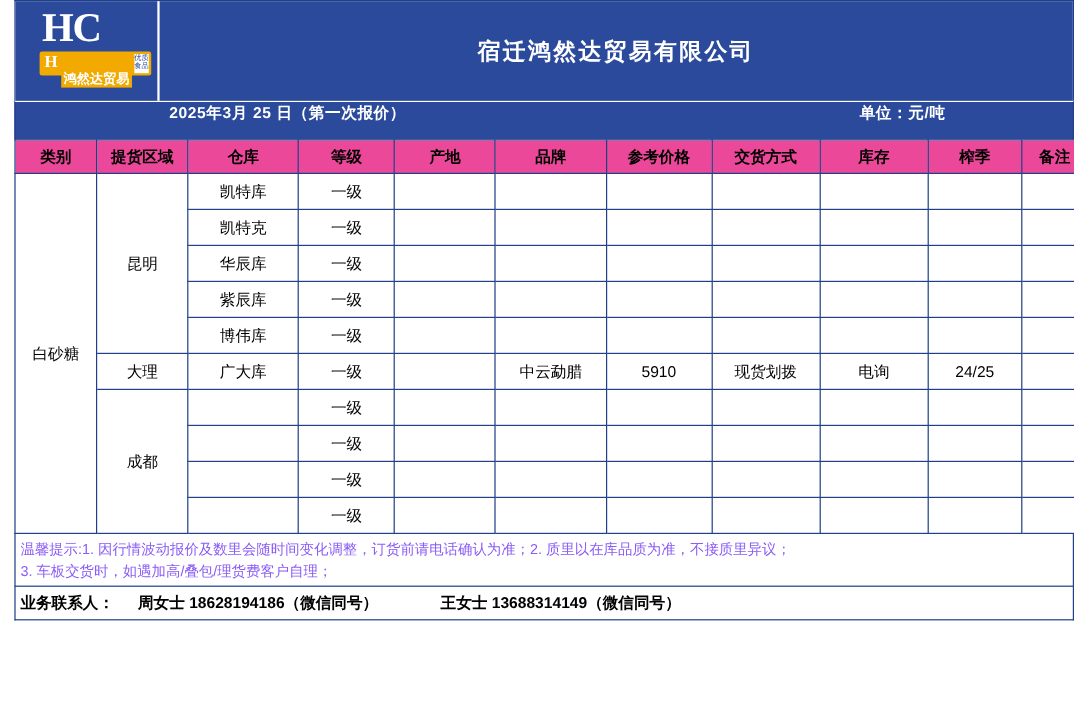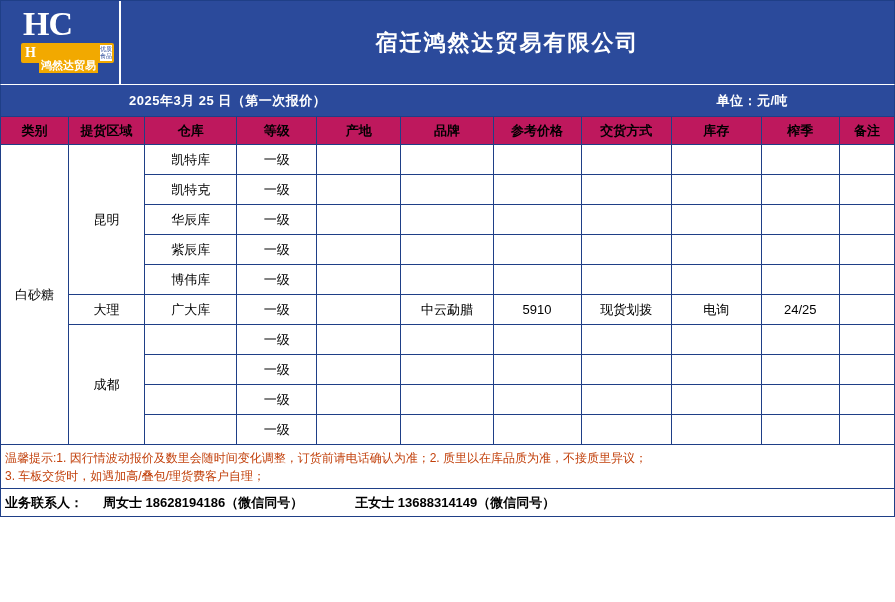--- a/index.html
+++ b/index.html
@@ -11,20 +11,21 @@
     font-family: "Liberation Sans", sans-serif;
     width: 895px;
     height: 602px;
     overflow: hidden;
   }
   .sheet {
     width: 895px;
     height: 542px;
     position: relative;
     box-sizing: border-box;
+    padding-left: 12px;
   }
 
   
   .header-band {
     display: flex;
     align-items: stretch;
     height: 84px;
     border: 1px solid #1f3f87;
     border-bottom: none;
     box-sizing: border-box;
@@ -86,29 +87,28 @@
   .title-cell {
     flex: 1 1 auto;
     background: #2b4a9b;
     display: flex;
     align-items: center;
     justify-content: center;
     border-left: 2px solid #ffffff;
   }
   .title-cell .title-text {
     color: #ffffff;
-    font-size: 22px;
+    font-size: 19px;
     font-weight: bold;
     letter-spacing: 2px;
   }
 
   
   .subhead {
     display: flex;
-    align-items: center;
     height: 32px;
     background: #2b4a9b;
     border: 1px solid #1f3f87;
     border-top: 1px solid #ffffff;
     border-bottom: none;
     box-sizing: border-box;
     color: #ffffff;
     font-size: 13px;
     font-weight: bold;
   }
@@ -134,39 +134,39 @@
     font-size: 13px;
     color: #000000;
     text-align: center;
     vertical-align: middle;
     padding: 0;
     height: 30px;
     box-sizing: border-box;
   }
   table.price-table th {
     font-weight: bold;
-    background: #be185d;
+    background: #ec4899;
     height: 28px;
   }
   td.data-cell {
     font-size: 13px;
   }
   td.tall {
     height: 50px;
   }
 
   
   .notes {
     border: 1px solid #1f3f87;
     border-top: none;
     box-sizing: border-box;
     padding: 4px 4px 3px 4px;
     font-size: 12px;
     line-height: 18px;
-    color: #c2410c;
+    color: #8b5cf6;
   }
   .contact {
     border: 1px solid #1f3f87;
     border-top: none;
     box-sizing: border-box;
     height: 28px;
     display: flex;
     align-items: center;
     font-size: 13px;
     font-weight: bold;

